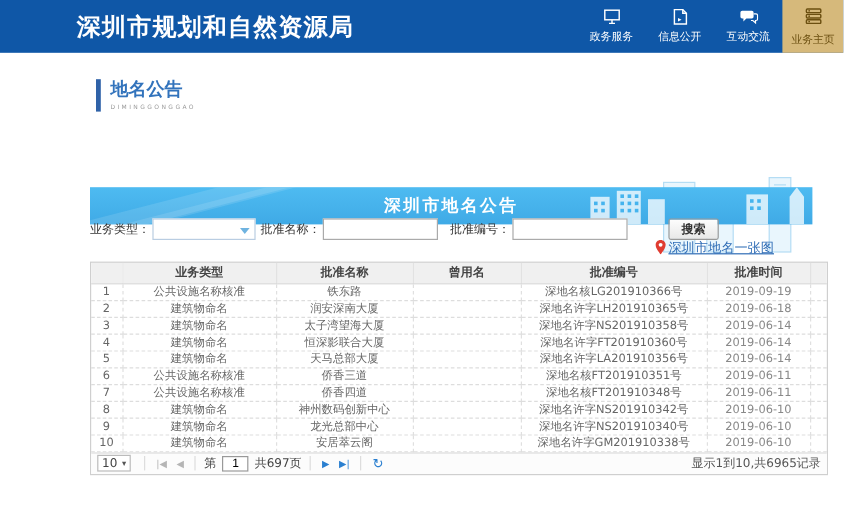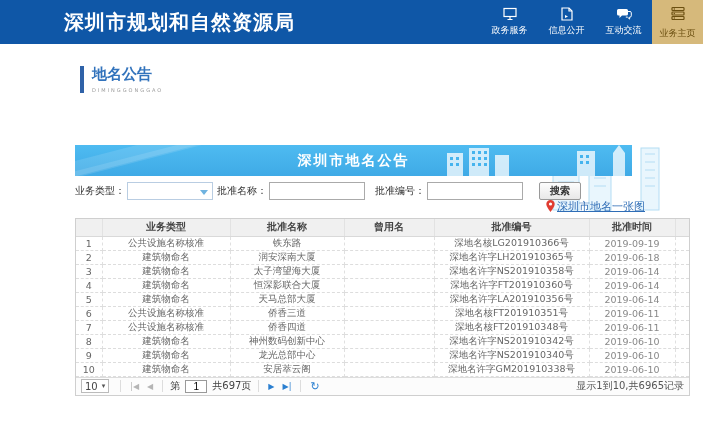--- a/index.html
+++ b/index.html
@@ -21,32 +21,32 @@
   
   .section-head { position:absolute; left:80px; top:66px; border-left:4px solid #2f62a8; padding-left:8px; }
   .section-title { color:#3273bc; font-size:15px; font-weight:bold; line-height:17px; }
   .section-subtitle { color:#9a9a9a; font-size:5px; letter-spacing:2px; margin-top:4px; }
   .crumb-strip { position:absolute; left:255px; top:81px; width:435px; height:16px; background:#f4f4f4; display:flex; align-items:center; justify-content:flex-end; padding-right:6px; }
   .crumb-strip svg { width:8px; height:11px; margin-right:4px; }
   .crumb-label { font-size:10px; color:#555; }
   .crumb-path { font-size:10px; color:#555; margin-left:4px; cursor:pointer; }
 
   
-  .banner { position:absolute; left:75px; top:145px; width:557px; height:31px; background:linear-gradient(180deg,#4ebbf1,#3faae6); overflow:hidden; z-index:1; }
+  .banner { position:absolute; left:75px; top:156px; width:602px; height:31px; background:linear-gradient(180deg,#4ebbf1,#3faae6); overflow:hidden; z-index:1; }
   .banner-title { position:absolute; left:0; right:0; top:7px; text-align:center; color:#fff; font-size:14px; font-weight:bold; letter-spacing:2px; }
   .banner svg { position:absolute; right:0; top:0; }
   .bg-buildings { position:absolute; left:545px; top:146px; z-index:0; }
 
   
   .filter-row { position:absolute; left:75px; top:181px; width:615px; height:20px; display:flex; align-items:center; z-index:2; font-size:10px; color:#333; }
   .f-label { white-space:nowrap; }
   .select-box { position:relative; width:86px; height:18px; border:1px solid #b9cde2; background:#fff; margin:0 4px 0 2px; cursor:pointer; }
   .select-box .chev { position:absolute; right:4px; top:7px; width:0; height:0; border-left:4px solid transparent; border-right:4px solid transparent; border-top:5px solid #6fb3e0; }
   .f-input { width:96px; height:18px; border:1px solid #aaa; background:#fff; margin:0 10px 0 2px; font-size:10px; padding:0 3px; }
-  .search-btn { height:18px; padding:0 10px; font-size:10px; color:#333; background:linear-gradient(180deg,#fdfdfd,#e8e8e8); border:1px solid #999; border-radius:2px; cursor:pointer; margin-left:6px; font-weight:bold; }
+  .search-btn { height:18px; padding:0 10px; font-size:10px; color:#333; background:linear-gradient(180deg,#fdfdfd,#e8e8e8); border:1px solid #999; border-radius:2px; cursor:pointer; margin-left:24px; font-weight:bold; }
 
   
   .maplink-row { position:absolute; left:546px; top:199px; height:14px; display:flex; align-items:center; z-index:2;justify-content:space-between; }
   .maplink-row svg { width:9px; height:12px; margin-right:2px; }
   .map-link { font-size:11px; color:#2f6db6; text-decoration:underline; cursor:pointer; white-space:nowrap; }
 
   
   .table-box { position:absolute; left:75px; top:218px; width:615px; border:1px solid #cfcfcf; background:#fff; z-index:2; }
   table { width:100%; border-collapse:collapse; table-layout:fixed; }
   thead th { height:17px; background:#f0f0f0; font-size:10px; color:#444; font-weight:bold; border-right:1px solid #e2e2e2; border-bottom:1px solid #d9d9d9; text-align:center; overflow:hidden; white-space:nowrap; }

